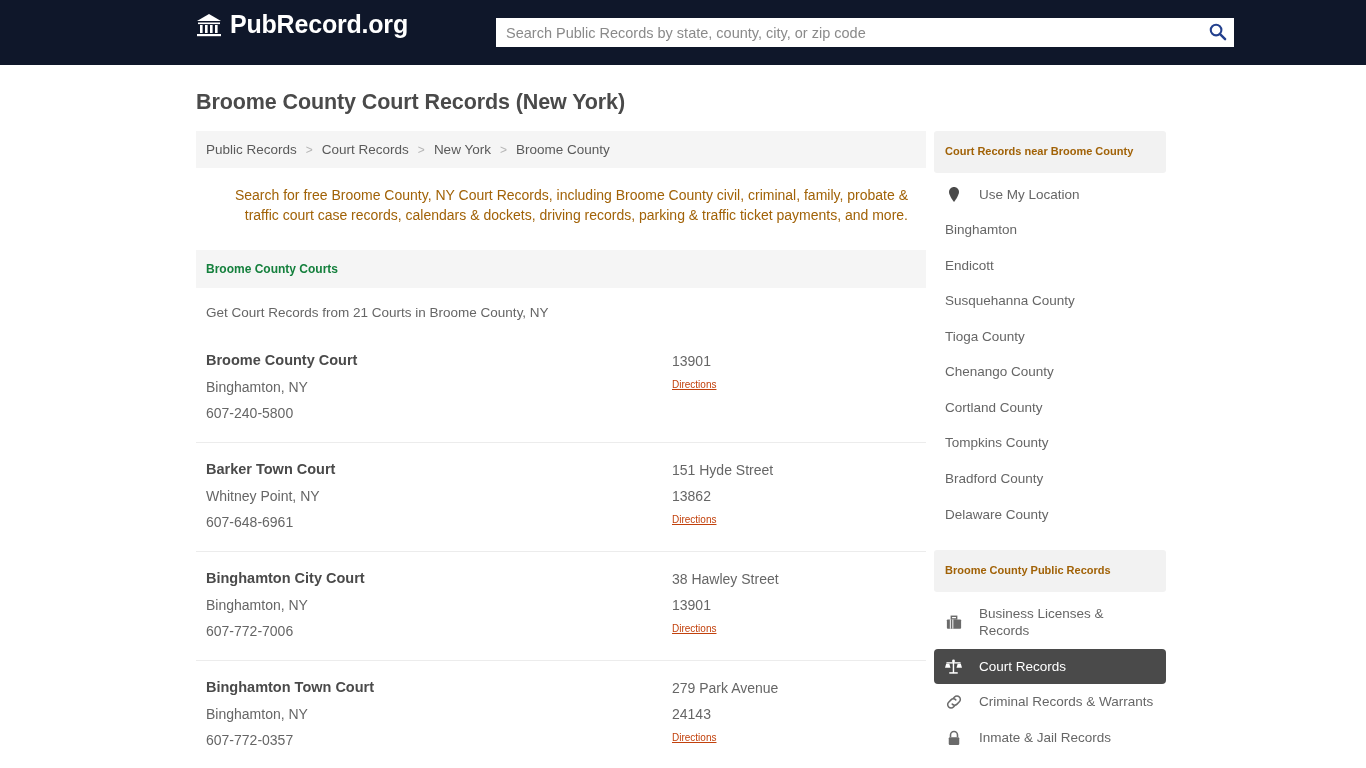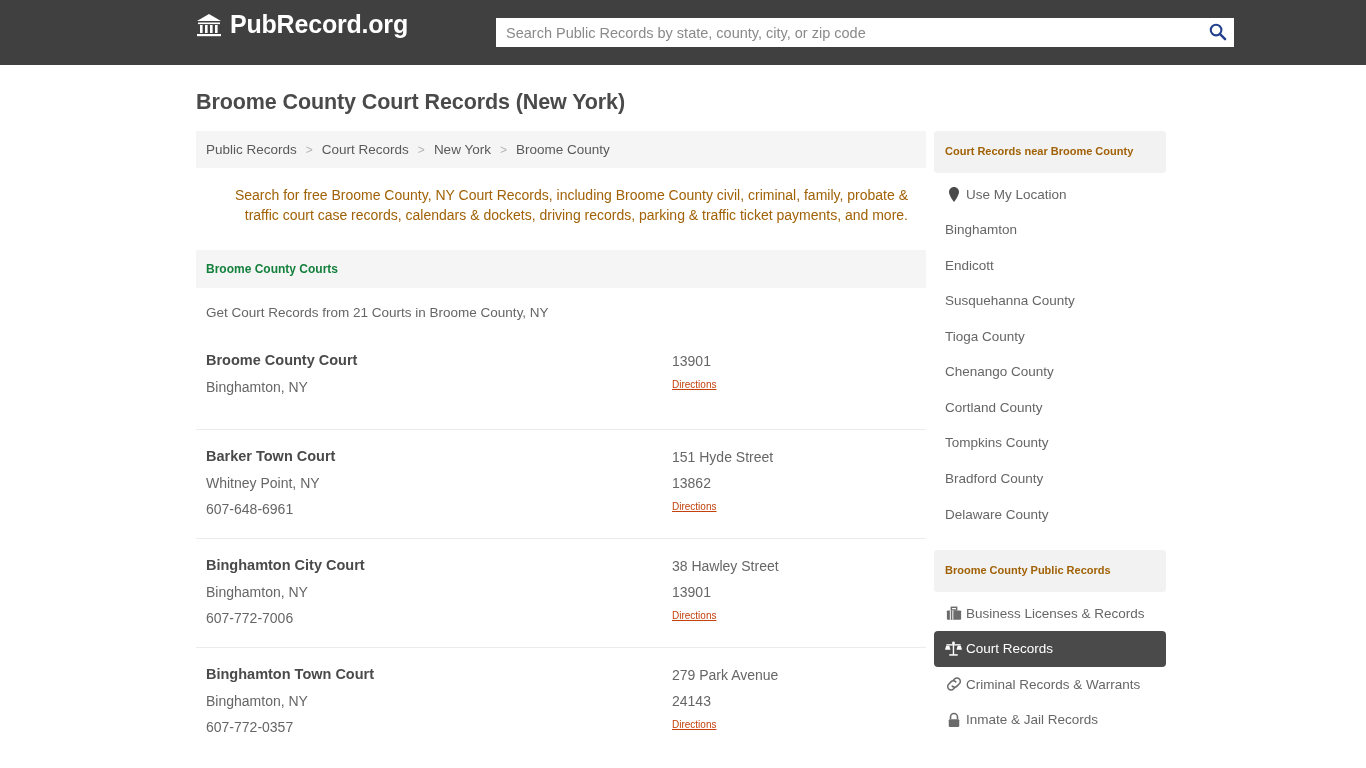--- a/index.html
+++ b/index.html
@@ -6,21 +6,21 @@
   html, body {
     width: 1366px; height: 768px;
     background: #ffffff;
     font-family: "Liberation Sans", sans-serif;
     overflow: hidden;
   }
 
   
   .site-header {
     height: 65px;
-    background: #404040;
+    background: #0f172a;
     display: flex;
     align-items: center;
     padding: 0 200px 16px 196px;
     position: relative;
   }
   .brand {
     display: flex;
     align-items: center;
     gap: 8px;
     color: #ffffff;
@@ -164,22 +164,22 @@
     border-radius: 3px;
     padding: 13px 11px;
     font-size: 11px;
     font-weight: bold;
     color: #a16207;
     line-height: 1.42;
   }
   .side-list { padding: 0; margin: 0; list-style: none; }
   .side-item {
     display: flex;
-    align-items: flex-start;
-    gap: 4px;
+    align-items: center;
+    gap: 17px;
     padding: 9px 11px;
     font-size: 13.5px;
     color: #666666;
     cursor: pointer;
     border-radius: 4px;
     line-height: 1.3;
   }
   .side-item.first { padding-top: 13px; }
   .side-item.active {
     background: #4a4a4a;
@@ -248,20 +248,21 @@
       <p class="intro">Search for free Broome County, NY Court Records, including Broome County civil, criminal, family, probate &amp; traffic court case records, calendars &amp; dockets, driving records, parking &amp; traffic ticket payments, and more.</p>
 
       <div class="section-head">Broome County Courts</div>
       <div class="section-sub">Get Court Records from 21 Courts in Broome County, NY</div>
 
       <div class="court-list" id="court-list">
           <div class="court-row">
             <div class="court-left">
               <div class="court-name">Broome County Court</div>
               <div class="court-city">Binghamton, NY</div>
+              <div class="court-phone">607-240-5800</div>
             </div>
             <div class="court-right"><div class="court-zip">13901</div><a class="directions" href="#">Directions</a></div>
           </div>
           <div class="court-row">
             <div class="court-left">
               <div class="court-name">Barker Town Court</div>
               <div class="court-city">Whitney Point, NY</div>
               <div class="court-phone">607-648-6961</div>
             </div>
             <div class="court-right"><div class="court-addr">151 Hyde Street</div><div class="court-zip">13862</div><a class="directions" href="#">Directions</a></div>

